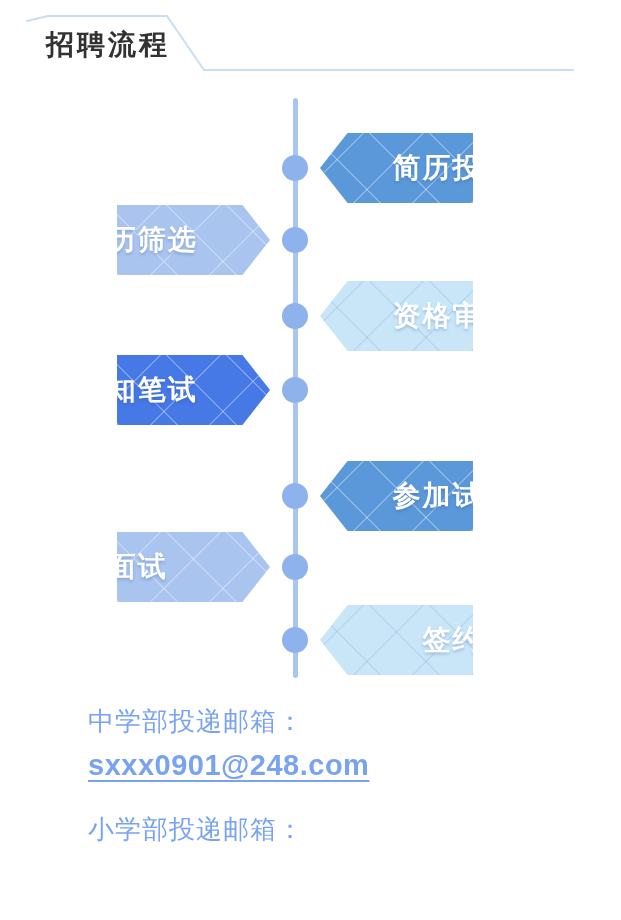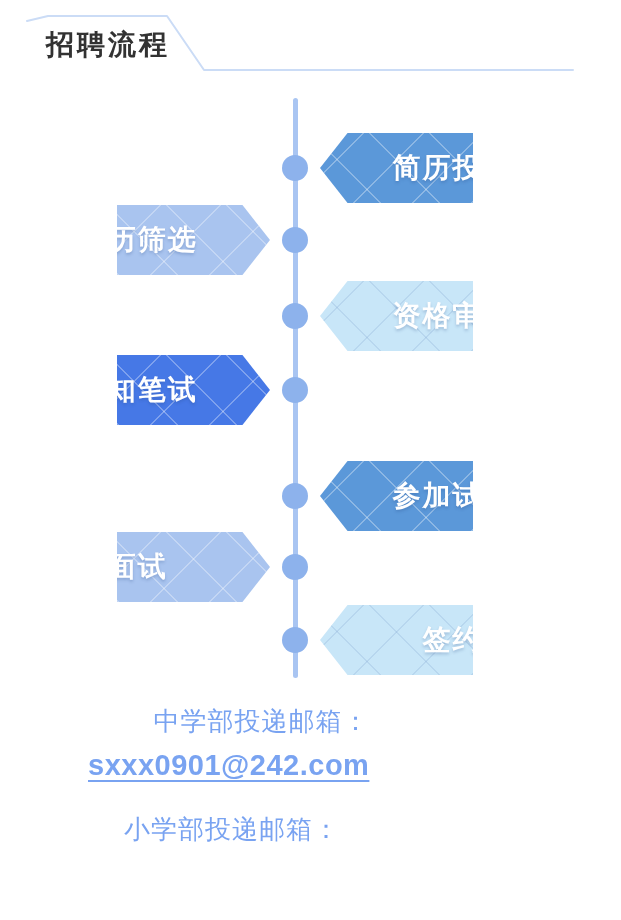--- a/index.html
+++ b/index.html
@@ -117,17 +117,17 @@
         <div class="dot" style="top: 227px; background-color: rgb(141, 178, 236);"></div>
         <div class="dot" style="top: 303px; background-color: rgb(141, 178, 236);"></div>
         <div class="dot" style="top: 377px; background-color: rgb(141, 178, 236);"></div>
         <div class="dot" style="top: 483px; background-color: rgb(141, 178, 236);"></div>
         <div class="dot" style="top: 554px; background-color: rgb(141, 178, 236);"></div>
         <div class="dot" style="top: 627px; background-color: rgb(141, 178, 236);"></div>
       </div>
   </div>
 
   <div id="contacts">
-      <div class="contact" style="top: 706px; text-align: right;"><div class="contact-label" style="color: rgb(121, 163, 241);">中学部投递邮箱：</div><a class="contact-email" style="color: rgb(121, 163, 241);">sxxx0901@242.com</a></div>
-      <div class="contact" style="top: 814px;"><div class="contact-label" style="color: rgb(121, 163, 241); margin-left: 36px;">小学部投递邮箱：</div></div>
+      <div class="contact" style="top: 706px;"><div class="contact-label" style="color: rgb(121, 163, 241);">中学部投递邮箱：</div><a class="contact-email" style="color: rgb(121, 163, 241);">sxxx0901@248.com</a></div>
+      <div class="contact" style="top: 814px;"><div class="contact-label" style="color: rgb(121, 163, 241);">小学部投递邮箱：</div></div>
     </div>
 
 </div>
 
 </body></html>

